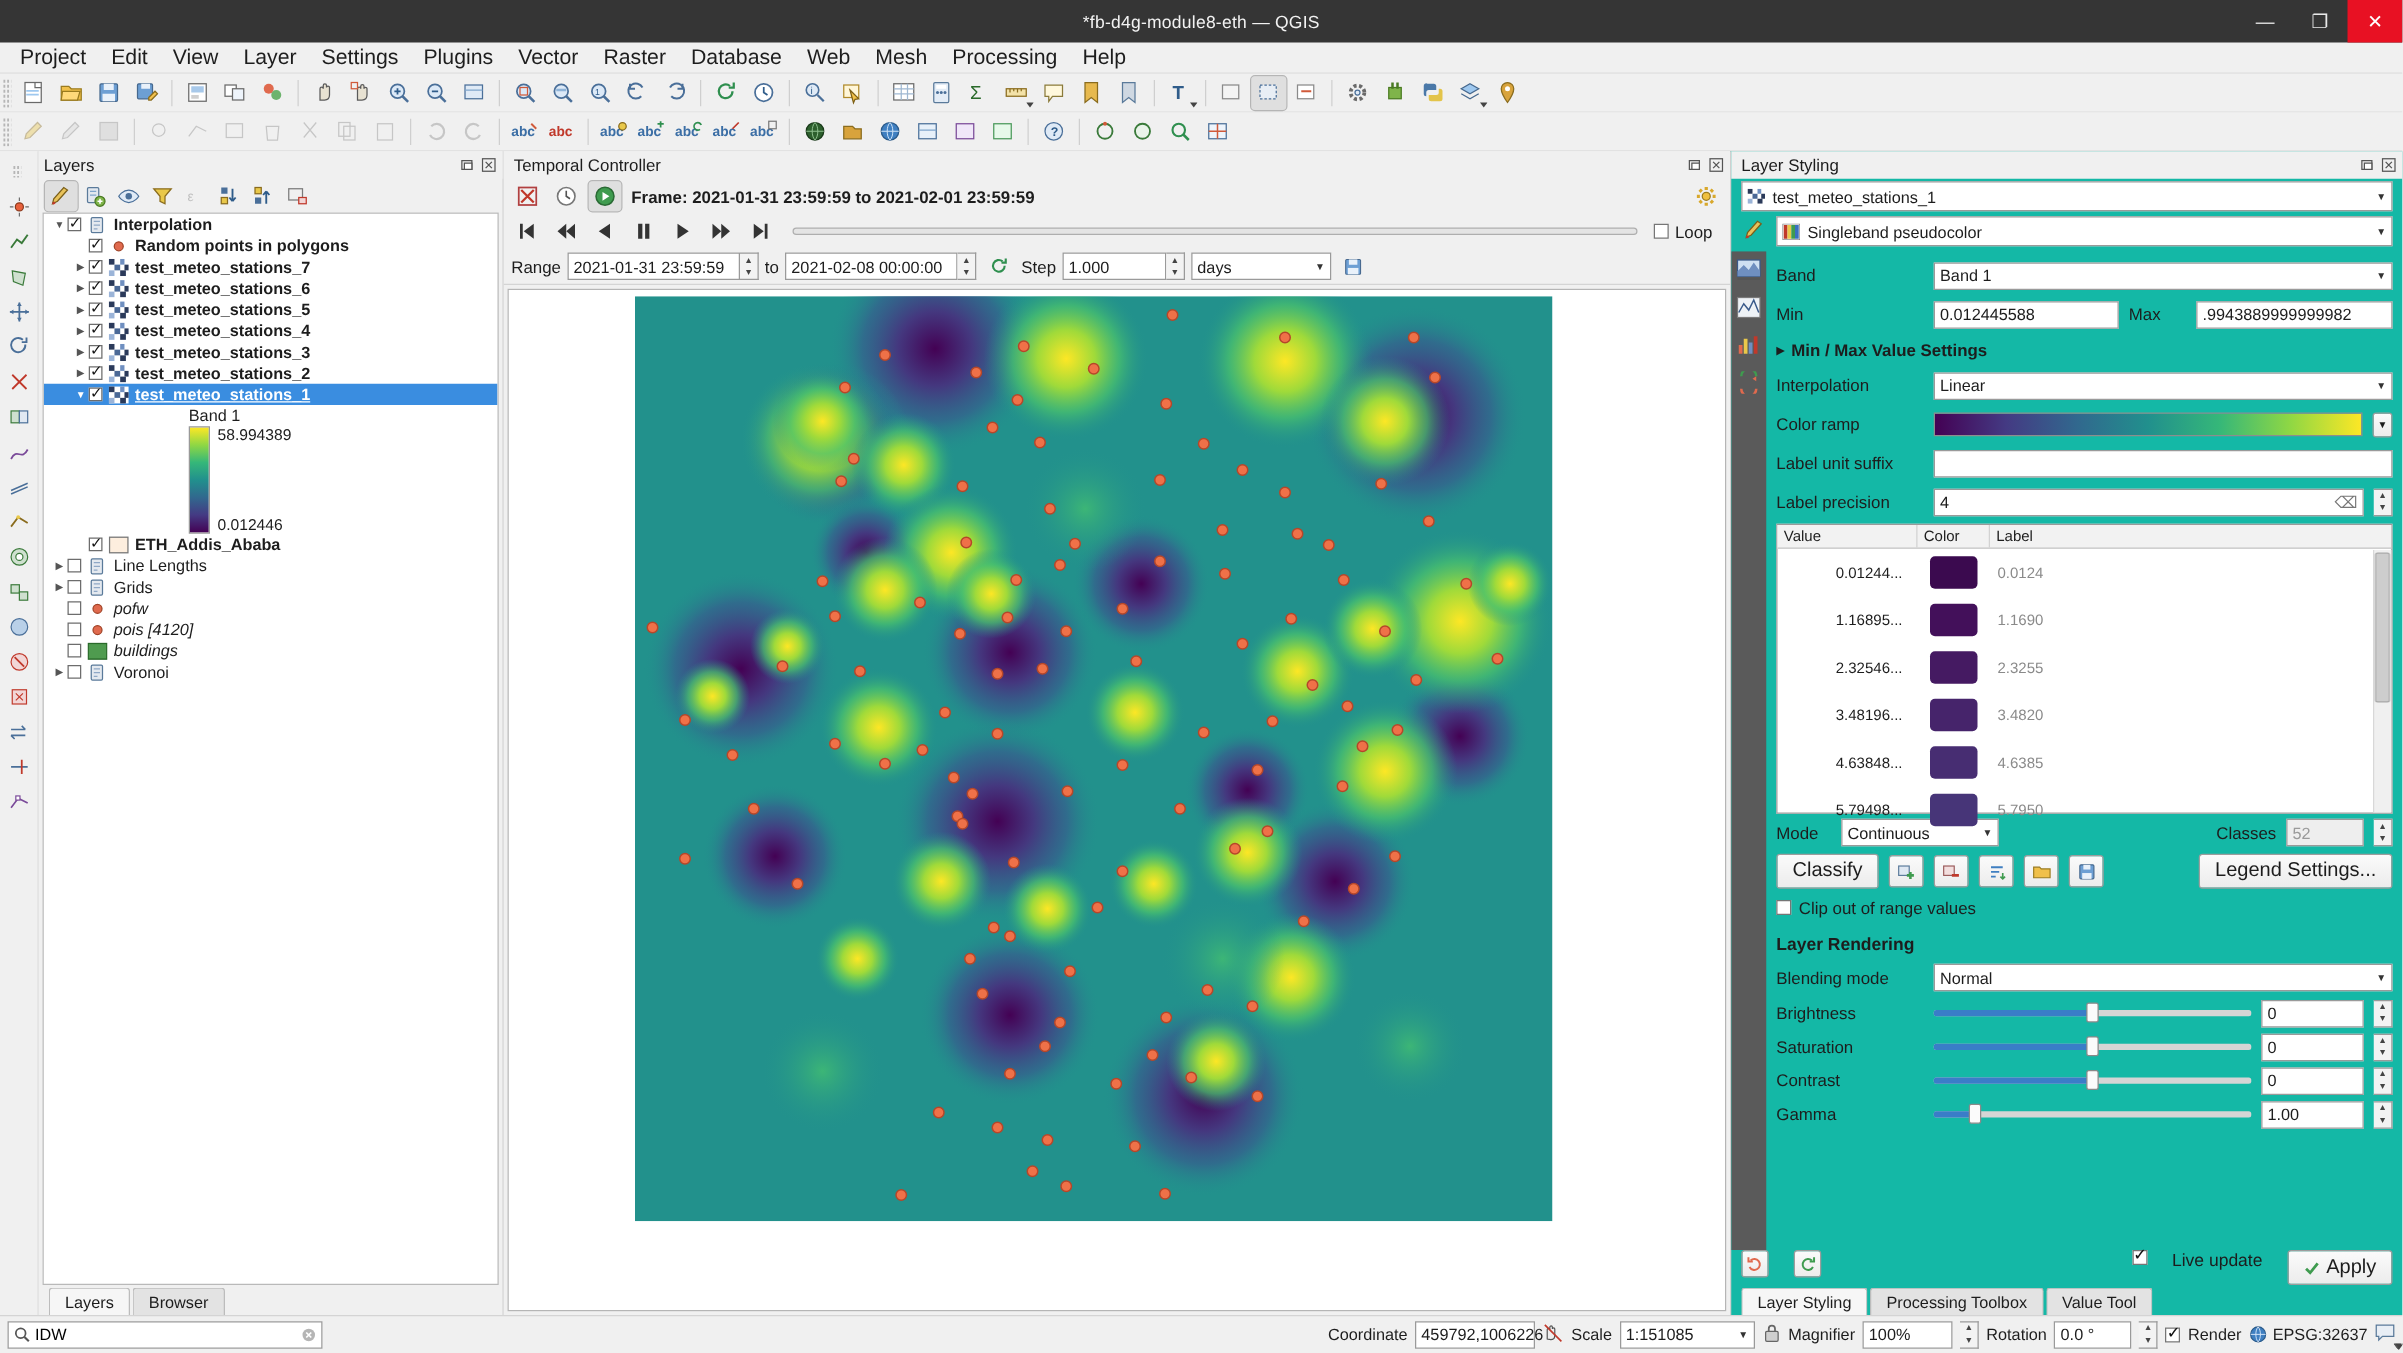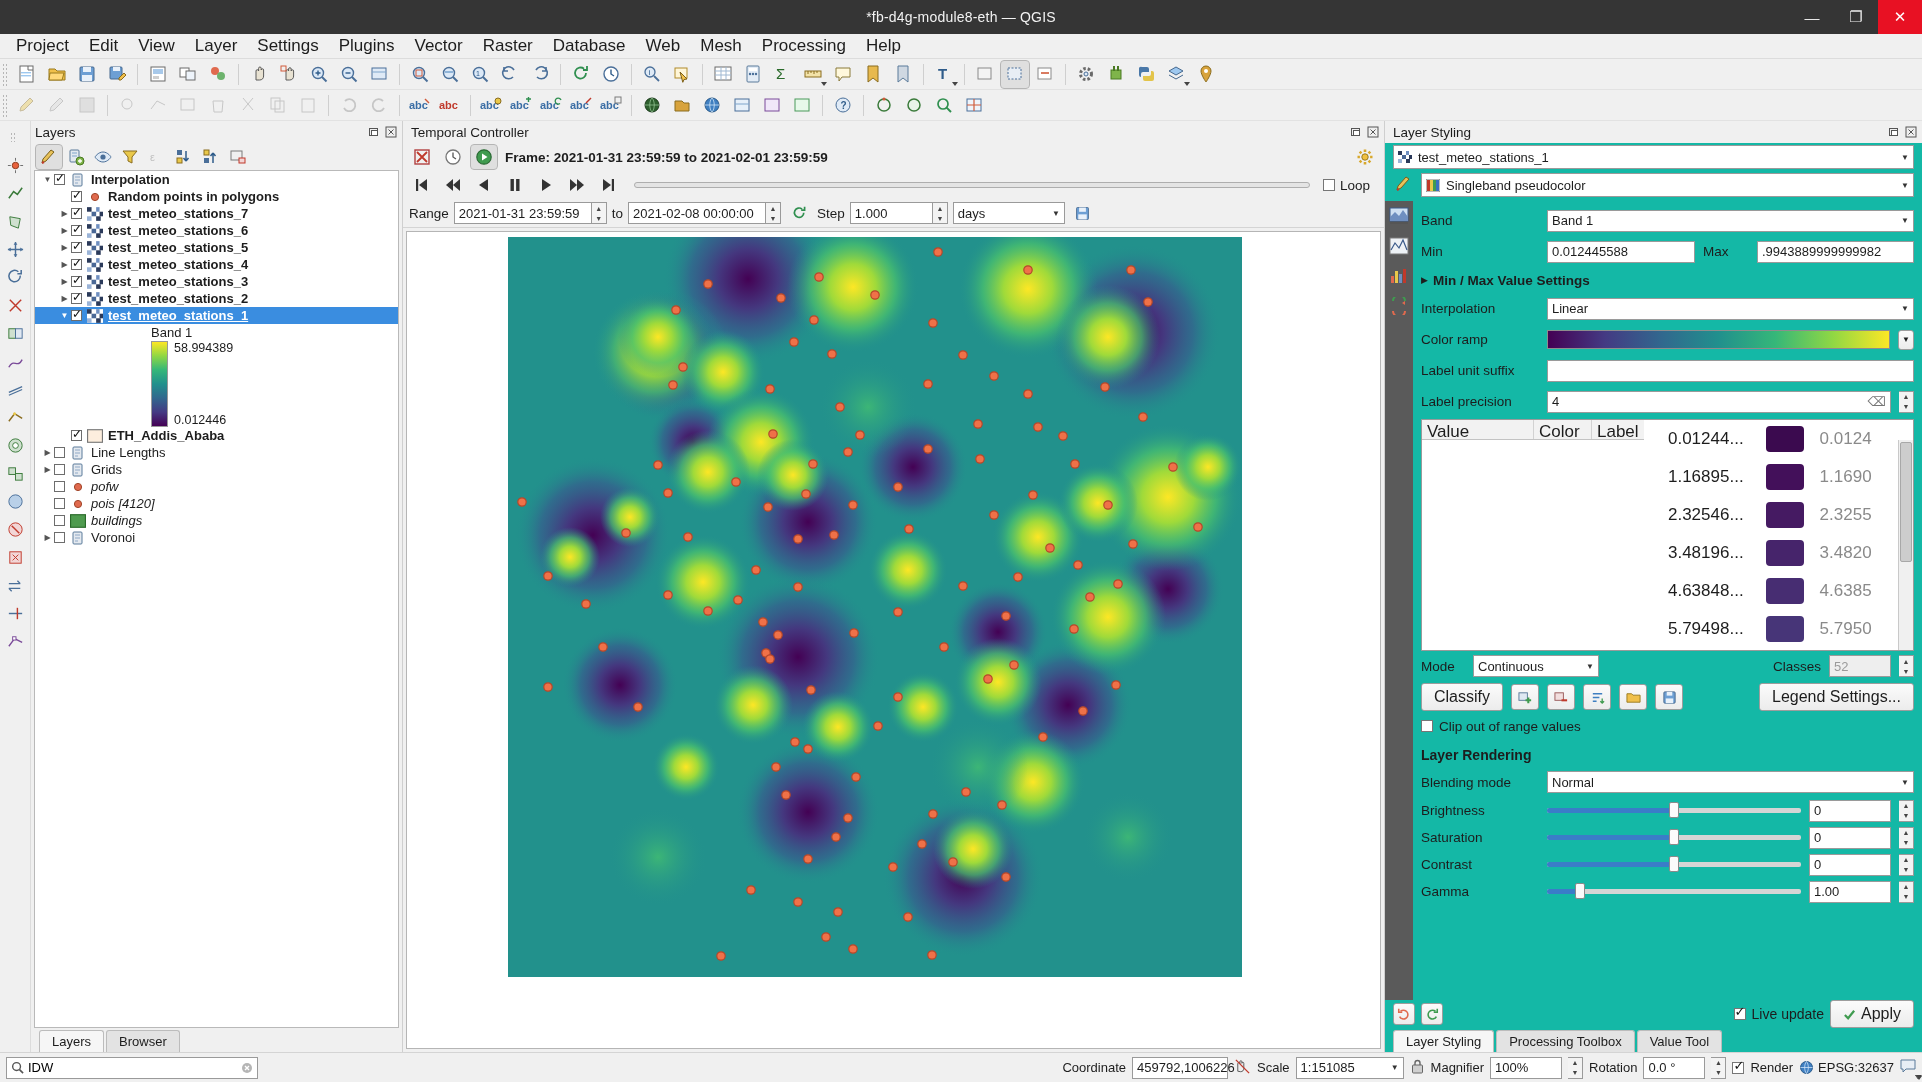--- a/index.html
+++ b/index.html
@@ -127,21 +127,21 @@
                     align-items:center; justify-content:center; }
   #styleform { flex:1; padding:4px 8px 0 8px; overflow:hidden; }
   .frow { display:flex; align-items:center; height:31px; gap:8px; font-size:13.5px; }
   .flabel { width:118px; flex:none; }
   .fctl { flex:1; }
   .ramppreview { flex:1; height:19px; border:1px solid #8d8d8d;
       background:linear-gradient(to right,#440154,#443a83,#31688e,#21908d,#35b779,#8fd744,#fde725); }
   .minmaxhdr { font-weight:bold; }
   
   #ctable { border:1px solid #9a9a9a; background:#fff; height:232px; display:flex;
-            flex-direction:row; font-size:17px; margin-top:2px; position:relative;}
+            flex-direction:column; font-size:12px; margin-top:2px; position:relative;}
   #cthead { display:flex; height:20px; background:#f2f2f2; border-bottom:1px solid #c3c3c3; }
   #cthead div { border-right:1px solid #d2d2d2; padding:2px 5px; }
   .ctrow { display:flex; height:38px; align-items:center; }
   .ctval { width:112px; text-align:right; padding-right:12px; }
   .ctcol { width:58px; display:flex; justify-content:center; }
   .ctswatch { width:38px; height:26px; border-radius:4px; }
   .ctlabel { flex:1; padding-left:6px; color:#8a8a8a; }
   .vscroll { position:absolute; right:0; top:20px; bottom:0; width:15px;
              background:#f0f0f0; border-left:1px solid #c9c9c9; }
   .vthumb { position:absolute; left:1px; right:1px; top:2px; height:120px;
@@ -151,21 +151,21 @@
          border-radius:3px; padding:4px 12px; font-size:16px; cursor:pointer; }
   .sbtn { border:1px solid #9d9d9d; background:linear-gradient(#fbfbfb,#ececec);
           border-radius:3px; width:28px; height:26px; display:flex; align-items:center;
           justify-content:center; cursor:pointer; }
   .sectionhdr { font-weight:bold; font-size:14px; margin:8px 0 4px 0; }
   .hslider { flex:1; height:5px; background:#d5d5d5; border-radius:2px; position:relative; }
   .hslider .fill { position:absolute; left:0; top:0; bottom:0; background:#3a7dc8; border-radius:2px;}
   .hslider .knob { position:absolute; width:10px; height:16px; top:-6px; background:#fbfbfb;
                    border:1px solid #8a8a8a; border-radius:2px; }
   .numbox { width:82px; }
-  #stylefoot { height:28px; display:flex; align-items:center; padding:0 8px; gap:6px; }
+  #stylefoot { height:28px; display:flex; padding:0 8px; gap:20px; }
   
   #statusbar { height:30px; background:#f0f0f0; border-top:1px solid #d4d4d4;
                display:flex; align-items:center; padding:0 6px; gap:6px; font-size:13px; }
   .sb-left { flex:1; display:flex; align-items:center; gap:4px; }
   #searchbox { width:252px; height:22px; border:1px solid #9a9a9a; background:#fff;
                display:flex; align-items:center; padding:0 4px; gap:4px; }
   #searchbox input { border:none; outline:none; flex:1; font-size:13px;
                      font-family:"Liberation Sans",sans-serif; }
   .epsg { display:flex; align-items:center; gap:4px; cursor:pointer; }
 </style>

